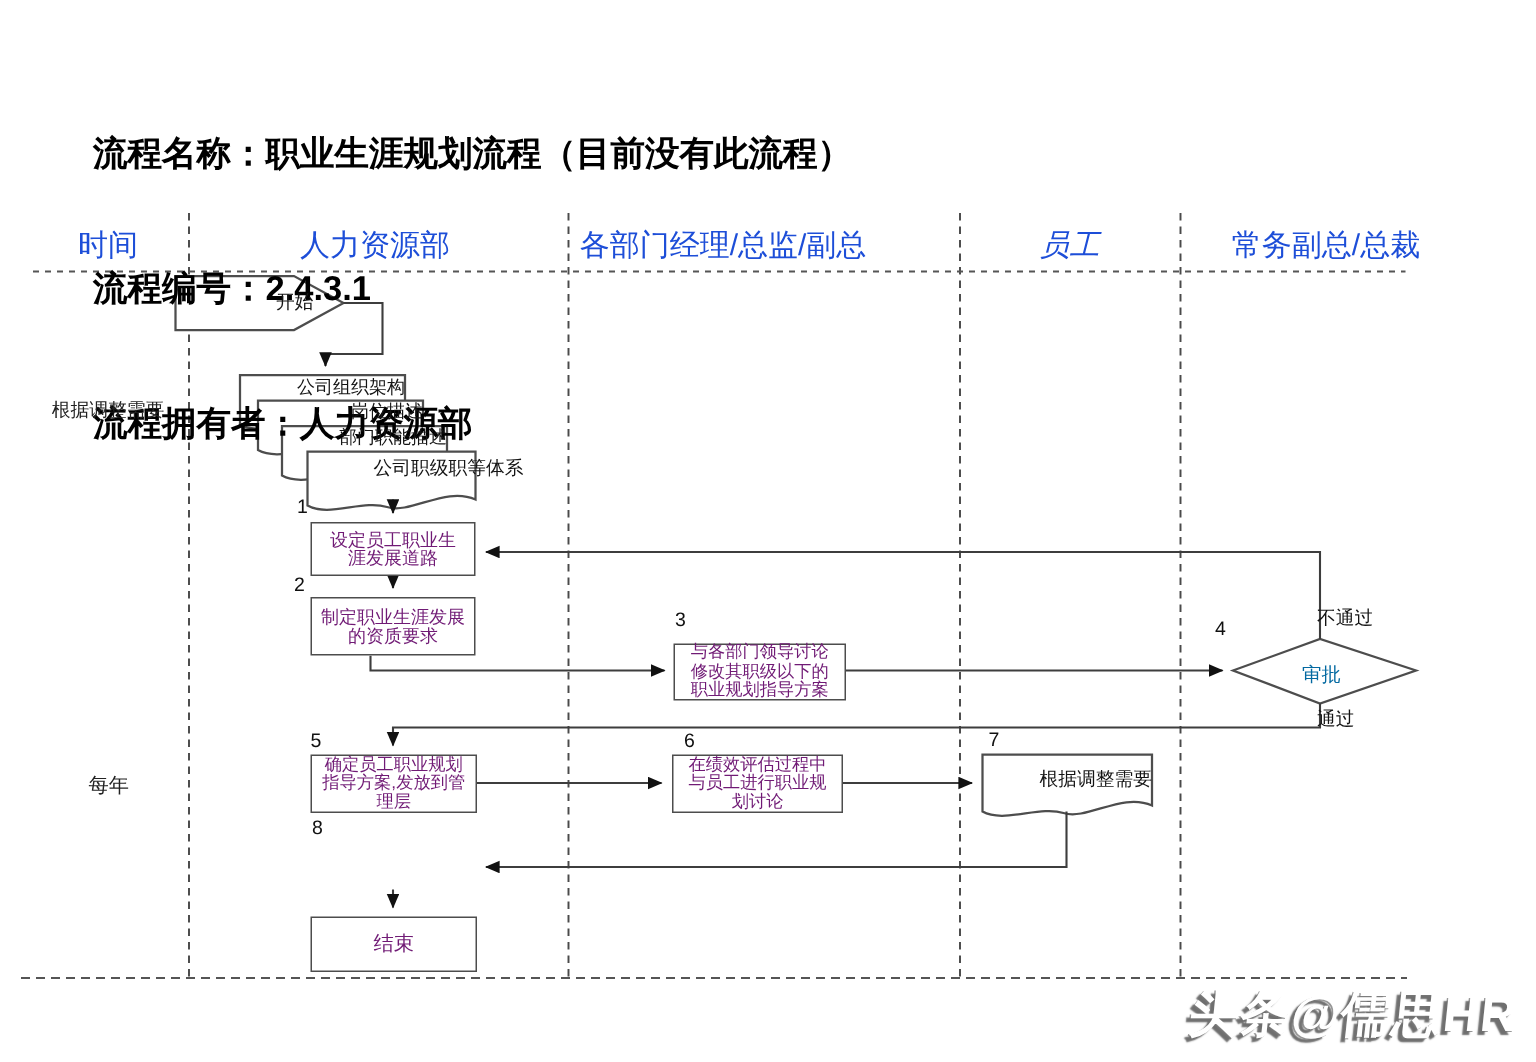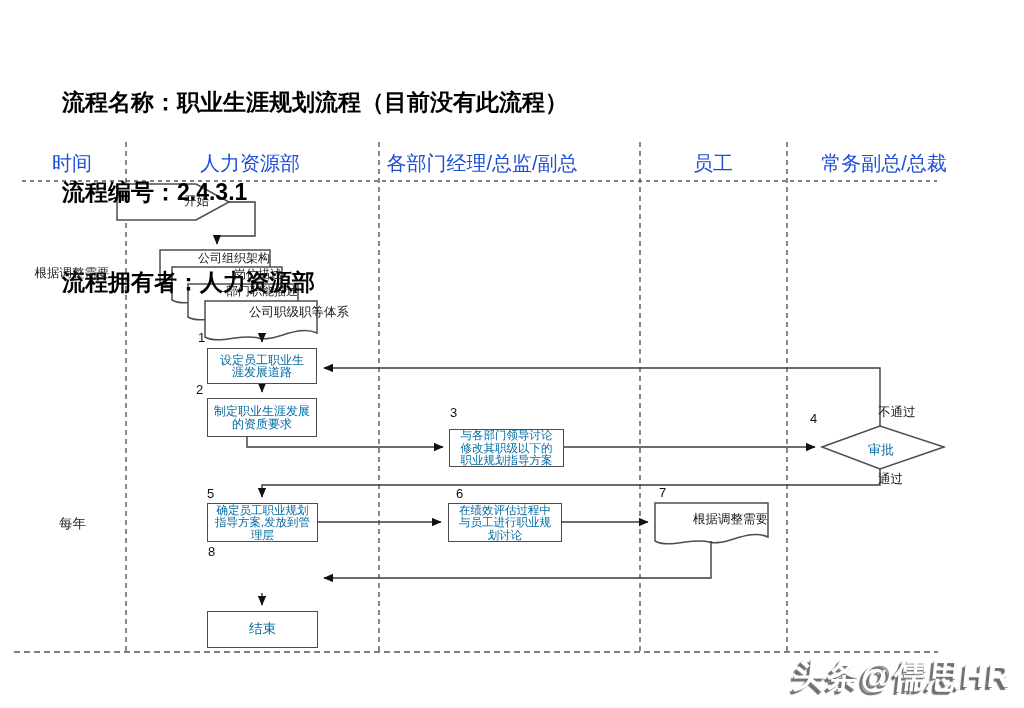--- a/index.html
+++ b/index.html
@@ -7,21 +7,21 @@
     position:relative;width:1024px;height:708px;background:#ffffff;overflow:hidden;
     font-family:"Liberation Sans","DejaVu Sans",sans-serif;color:#1a1a1a;
   }
   svg.layer{position:absolute;left:0;top:0;}
   .abs{position:absolute;}
   .title{left:62px;top:27px;font-size:23px;line-height:30px;font-weight:800;color:#000;white-space:pre;}
   .lane-label{font-size:20px;color:#1d4ed8;transform:translateX(-50%);white-space:nowrap;}
   .side-label{font-size:12.5px;color:#222;text-align:center;}
   .node{
     border:1.5px solid #4d4d4d;background:#fff;display:flex;align-items:center;justify-content:center;
-    text-align:center;font-size:11.5px;line-height:12.5px;white-space:pre-line;color:#0369a1;
+    text-align:center;font-size:11.5px;line-height:12.5px;white-space:pre-line;color:#701a75;
     box-sizing:border-box;
   }
   .doc-text{background:transparent;text-align:right;font-size:12px;line-height:13px;color:#141414;white-space:nowrap;}
   .num{font-size:13px;color:#111;}
   .branch-label{font-size:12.5px;color:#141414;white-space:nowrap;}
   .diamond-text{font-size:13px;color:#0369a1;text-align:center;}
   .watermark{
     right:12px;top:654px;font-size:33px;font-weight:700;color:#ffffff;
     text-shadow:-3px 3px 1px #6f6f6f,-1px 1px 0 #999;
     transform:skewX(-6deg);letter-spacing:1px;white-space:nowrap;
@@ -80,21 +80,21 @@
 
   <div class="abs title">
     <div>流程名称：职业生涯规划流程（目前没有此流程）</div>
     <div>流程编号：2.4.3.1</div>
     <div>流程拥有者：人力资源部</div>
   </div>
 
   <div class="abs lane-label" style="left:72px;top:150px;">时间</div>
   <div class="abs lane-label" style="left:250px;top:150px;">人力资源部</div>
   <div class="abs lane-label" style="left:482px;top:150px;">各部门经理/总监/副总</div>
-  <div class="abs lane-label" style="left:713px;top:150px;">员工</div>
+  <div class="abs lane-label" style="left:713px;top:150px;font-style:italic;">员工</div>
   <div class="abs lane-label" style="left:884px;top:150px;">常务副总/总裁</div>
 
   <div class="abs side-label" style="left:28px;top:265px;width:88px;">根据调整需要</div>
   <div class="abs side-label" style="left:50px;top:515px;width:45px;font-size:13.5px;">每年</div>
 
   <div class="abs doc-text" style="left:117px;top:195px;width:92px;font-size:12.5px;">开始</div>
 
   <div class="abs doc-text" style="left:160px;top:252px;width:110px;">公司组织架构</div>
   <div class="abs doc-text" style="left:172px;top:268px;width:110px;">岗位描述</div>
   <div class="abs doc-text" style="left:188px;top:285px;width:110px;">部门职能描述</div>

